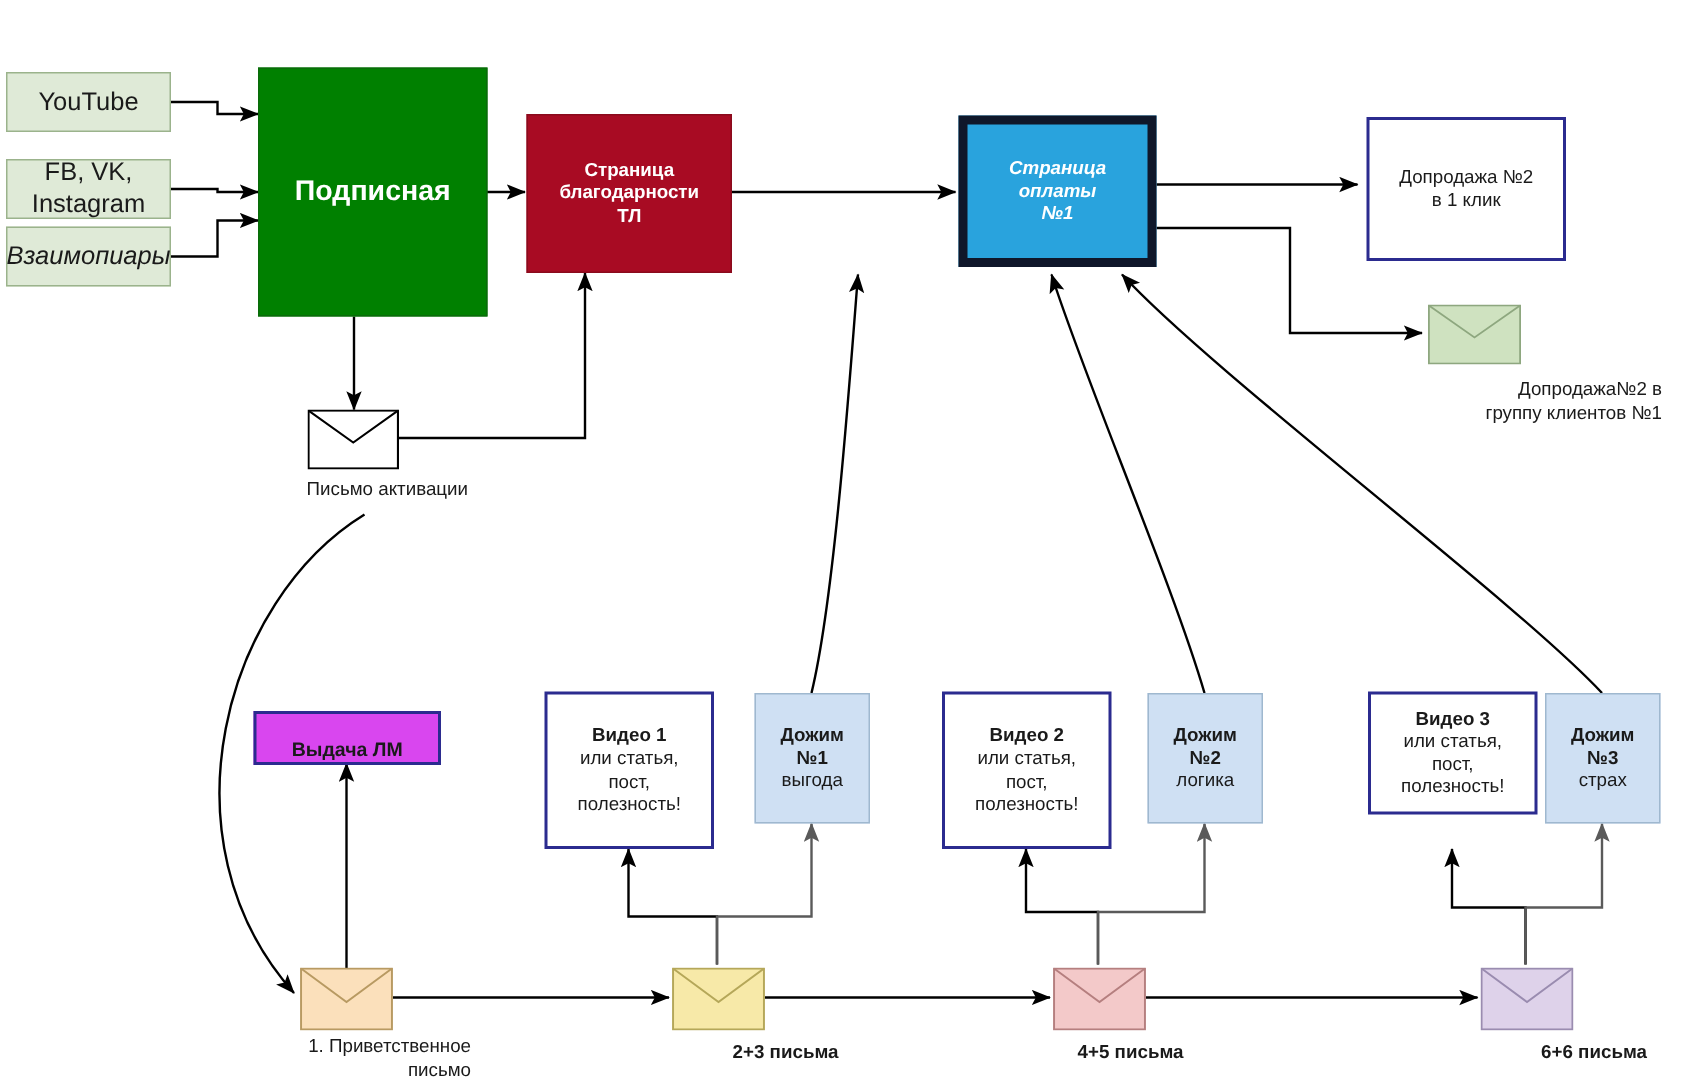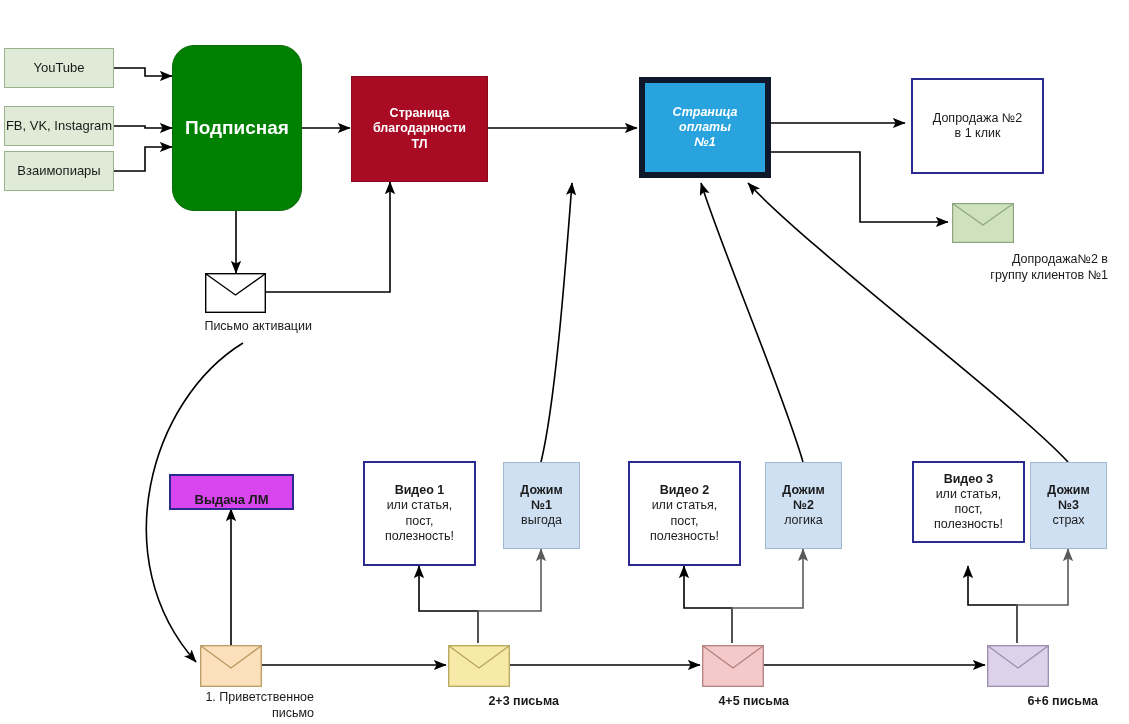--- a/index.html
+++ b/index.html
@@ -32,21 +32,21 @@
     align-items: center;
     justify-content: center;
     text-align: center;
     line-height: 1.22;
   }
   
   .src {
     background: #dfead7;
     border: 1px solid #9bb38c;
     color: #1a1a1a;
-    font-size: 13px;
+    font-size: 17px;
   }
   
   .greenbox {
     background: #008000;
     border: 1px solid #0a6a0a;
     color: #ffffff;
     font-size: 19px;
     font-weight: bold;
   }
   
@@ -169,25 +169,25 @@
       <path d="M1017,643 L1017,605 L1068,605 L1068,549"></path>
     </g>
   </svg>
 
   <div class="node src" style="left:4px;top:48px;width:110px;height:40px;">
     <span>YouTube</span>
   </div>
   <div class="node src" style="left:4px;top:106px;width:110px;height:40px;">
     <span>FB, VK, Instagram</span>
   </div>
-  <div class="node src" style="left:4px;top:151px;width:110px;height:40px;">
+  <div class="node src" style="left:4px;top:151px;width:110px;height:40px;font-style:italic;">
     <span>Взаимопиары</span>
   </div>
 
-  <div class="node greenbox" style="left:172px;top:45px;width:130px;height:166px;border-radius:22px;">
+  <div class="node greenbox" style="left:172px;top:45px;width:153px;height:166px;">
     <span>Подписная</span>
   </div>
 
   <div class="node redbox" style="left:351px;top:76px;width:137px;height:106px;">
     <div>
       <span>Страница</span><br>
       <span>благодарности</span><br>
       <span>ТЛ</span>
     </div>
   </div>

